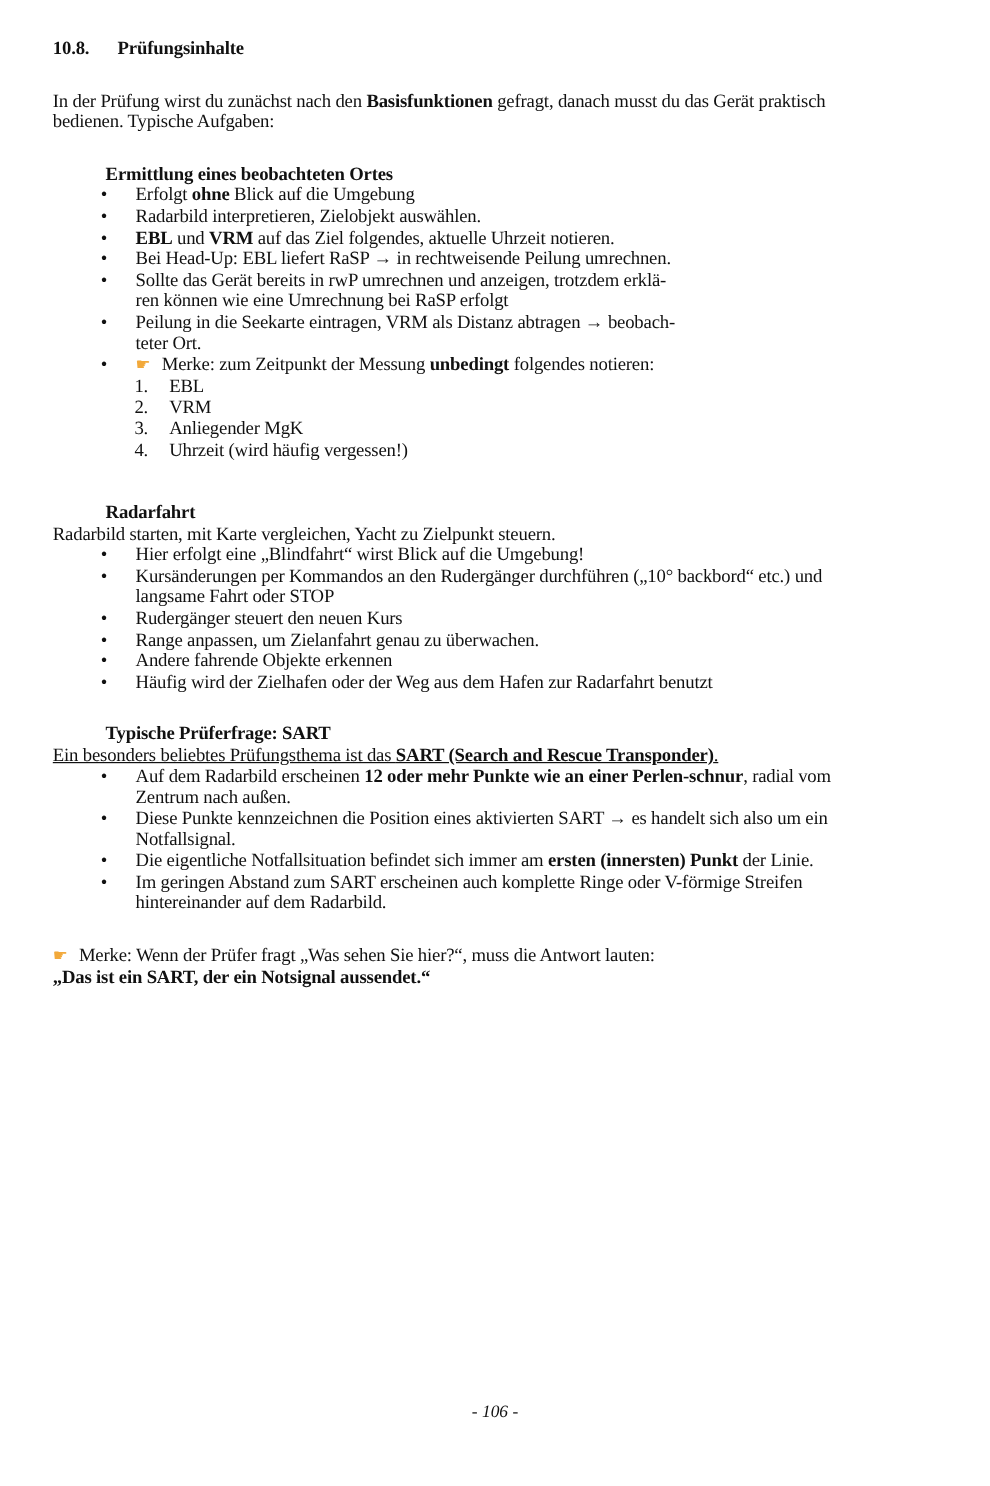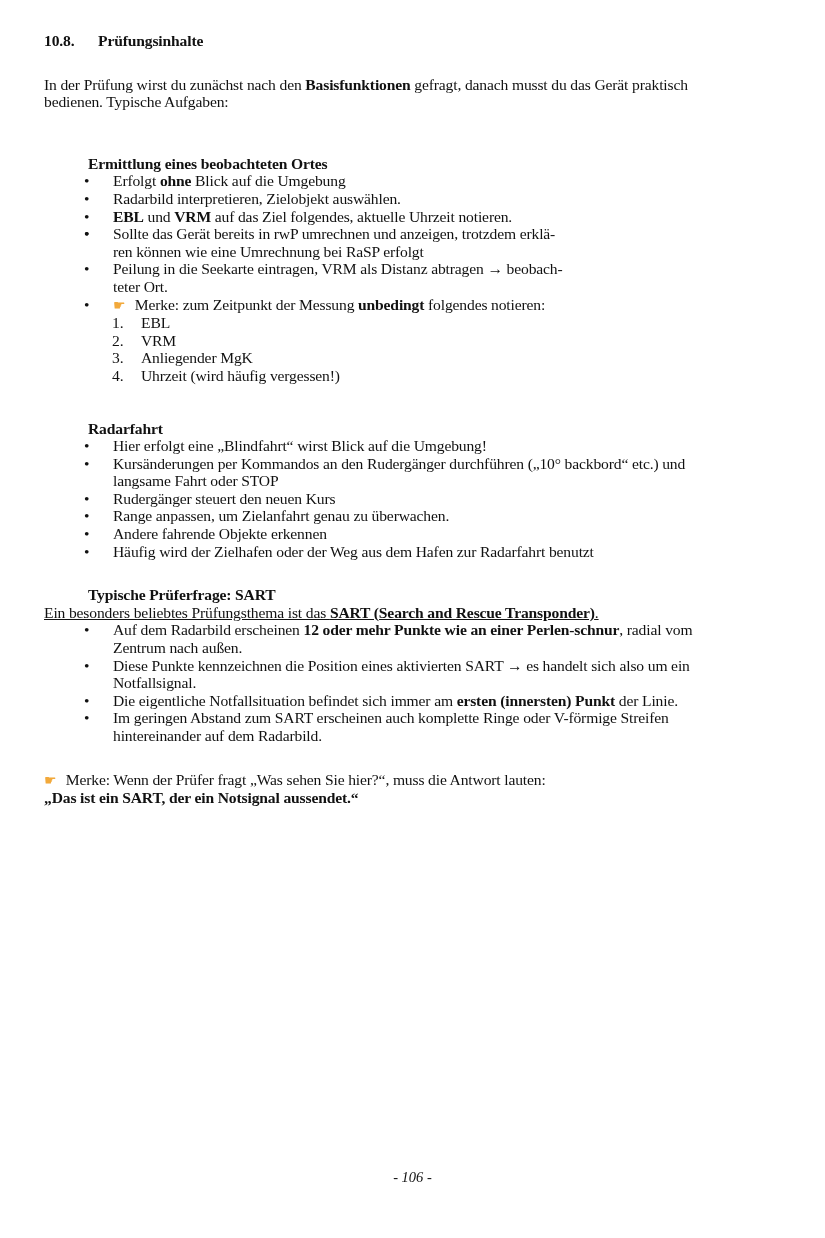--- a/index.html
+++ b/index.html
@@ -2,21 +2,21 @@
 <html><head>
 <meta charset="utf-8">
 <style>
   html, body { margin: 0; padding: 0; background: #ffffff; }
   body { width: 825px; height: 1238px; position: relative; overflow: hidden;
          font-family: "Liberation Serif", "DejaVu Serif", serif; color: #111; }
   .page { position: absolute; left: 44px; top: 32px; width: 740px; font-size: 15.6px; line-height: 17.6px; letter-spacing: -0.15px; }
   .h1 { font-weight: bold; margin: 0 0 26px 0; font-size: 15.6px; }
   .h1 .num { display: inline-block; width: 54px; }
   p { margin: 0; }
-  .intro { margin-bottom: 44px; width: 690px; }
+  .intro { margin-bottom: 26px; width: 690px; }
   .sec-title { font-weight: bold; margin-left: 44px; }
   ul.bl { list-style: none; margin: 0; padding: 0; }
   ul.bl > li { position: relative; padding-left: 69px; }
   ul.bl > li .dot { position: absolute; left: 40px; top: 0; }
   ol.nl { list-style: none; margin: 0; padding: 0; }
   ol.nl > li { position: relative; padding-left: 97px; }
   ol.nl > li .n { position: absolute; left: 68px; }
   .gap { height: 26px; }
   b { font-weight: bold; }
   .hand { display: inline-block; width: 18px; color: #f2a93b; font-family: "DejaVu Sans", sans-serif; font-size: 14px; }
@@ -35,21 +35,21 @@
   <p class="intro">
     <span>In der Prüfung wirst du zunächst nach den </span><b>Basisfunktionen</b><span> gefragt, danach musst du das Gerät praktisch bedienen. Typische Aufgaben:</span>
   </p>
 
   <div>
     <div class="sec-title">Ermittlung eines beobachteten Ortes</div>
     <ul class="bl">
       <li><span class="dot">•</span><span>Erfolgt </span><b>ohne</b><span> Blick auf die Umgebung</span></li>
       <li><span class="dot">•</span><span>Radarbild interpretieren, Zielobjekt auswählen.</span></li>
       <li><span class="dot">•</span><b>EBL</b><span> und </span><b>VRM</b><span> auf das Ziel folgendes, aktuelle Uhrzeit notieren.</span></li>
-      <li><span class="dot">•</span></li>
+      <li><span class="dot">•</span><span>Bei Head-Up: EBL liefert RaSP → in rechtweisende Peilung umrechnen.</span></li>
       <li class="w-tight" style="width:672px;">
           <span class="dot">•</span>
           <span style="text-align:justify;display:block;">Sollte das Gerät bereits in rwP umrechnen und anzeigen, trotzdem erklä-<br>ren können wie eine Umrechnung bei RaSP erfolgt</span>
         </li>
       <li style="width:672px;">
           <span class="dot">•</span>
           <span style="display:block;">Peilung in die Seekarte eintragen, VRM als Distanz abtragen → beobach-<br>teter Ort.</span>
         </li>
       <li><span class="dot">•</span><span class="hand">☛</span><span> Merke: zum Zeitpunkt der Messung </span><b>unbedingt</b><span> folgendes notieren:</span></li>
     </ul>
@@ -58,20 +58,21 @@
       <li><span class="n">2.</span><span>VRM</span></li>
       <li><span class="n">3.</span><span>Anliegender MgK</span></li>
       <li><span class="n">4.</span><span>Uhrzeit (wird häufig vergessen!)</span></li>
     </ol>
   </div>
 
   <div class="gap" style="height:35px;"></div>
 
   <div>
     <div class="sec-title">Radarfahrt</div>
+    <p>Radarbild starten, mit Karte vergleichen, Yacht zu Zielpunkt steuern.</p>
     <ul class="bl" style="width:700px;">
       <li><span class="dot">•</span><span>Hier erfolgt eine „Blindfahrt“ wirst Blick auf die Umgebung!</span></li>
       <li><span class="dot">•</span><span>Kursänderungen per Kommandos an den Rudergänger durchführen („10° backbord“ etc.) und langsame Fahrt oder STOP</span></li>
       <li><span class="dot">•</span><span>Rudergänger steuert den neuen Kurs</span></li>
       <li><span class="dot">•</span><span>Range anpassen, um Zielanfahrt genau zu überwachen.</span></li>
       <li><span class="dot">•</span><span>Andere fahrende Objekte erkennen</span></li>
       <li style="width:600px;"><span class="dot">•</span><span>Häufig wird der Zielhafen oder der Weg aus dem Hafen zur Radarfahrt benutzt</span></li>
     </ul>
   </div>
 

